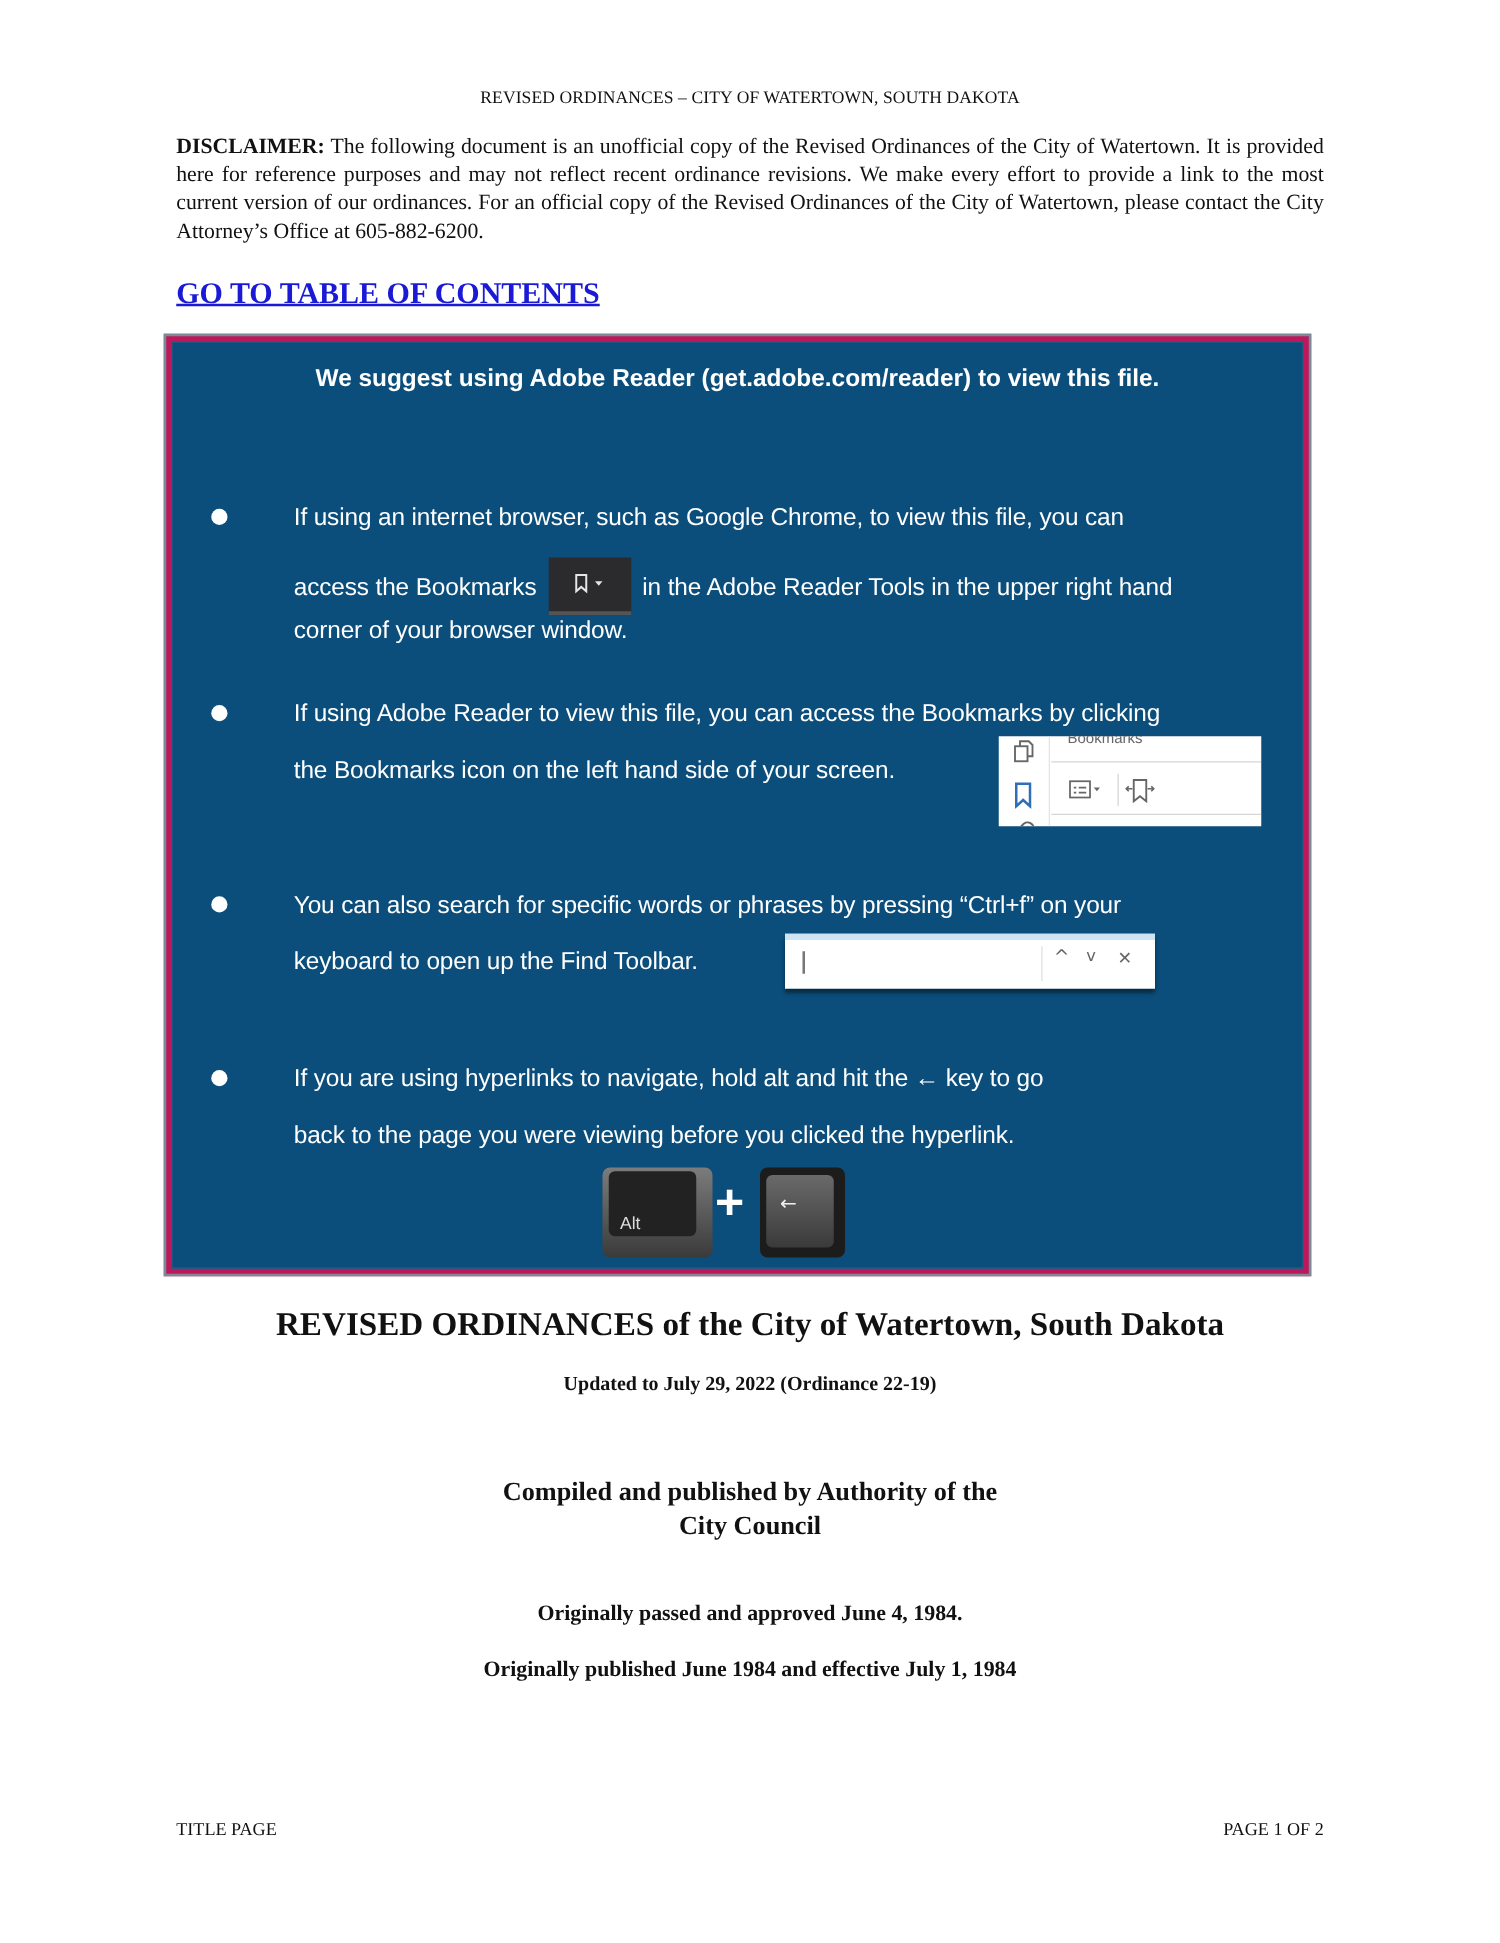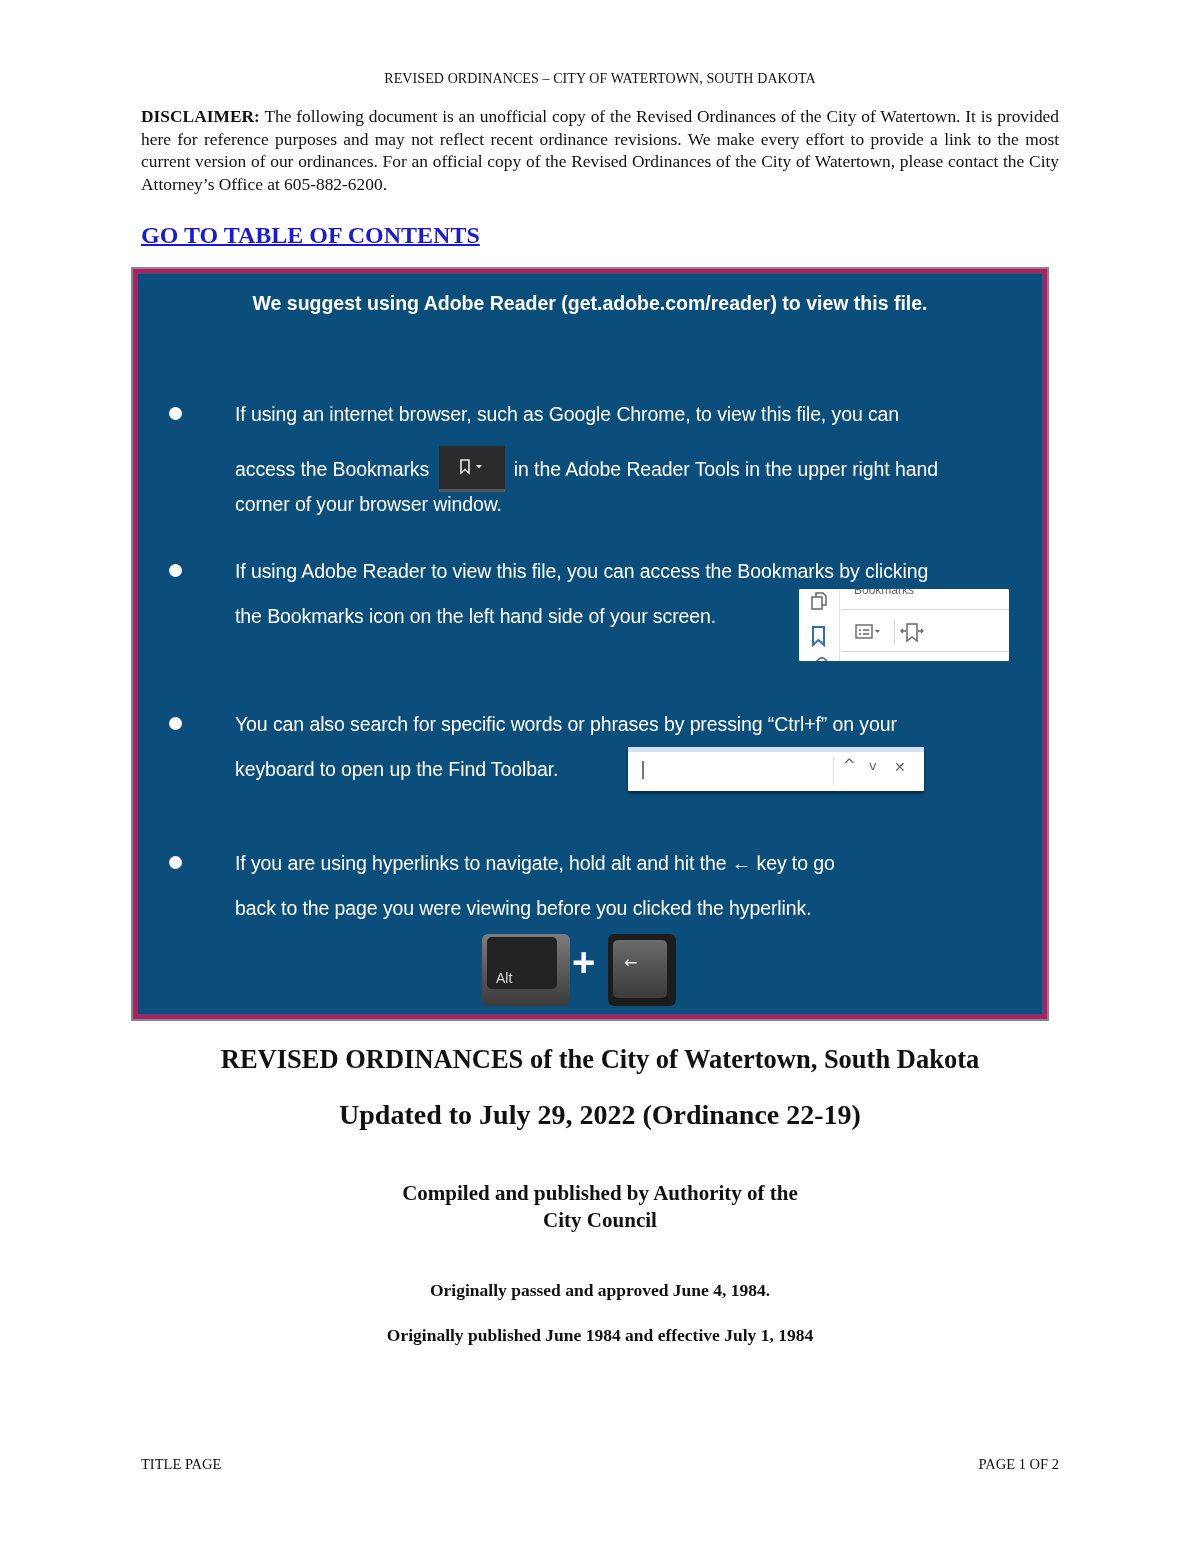--- a/index.html
+++ b/index.html
@@ -37,21 +37,21 @@
     .key { position: absolute; top: 0; border-radius: 6px; box-sizing: border-box; }
     .key-alt { left: 0; width: 88px; height: 72px; background: linear-gradient(#7c7c7c, #3a3a3a); }
     .key-alt .cap { position: absolute; left: 5px; top: 3px; width: 70px; height: 52px; background: #222; border-radius: 5px; }
     .key-alt .lbl { position: absolute; left: 14px; top: 16px; font-size: 14px; color: #ddd; margin-top: 20px; }
     .plus { position: absolute; left: 90px; top: 8px; font-size: 40px; color: #fff; font-weight: bold; line-height: 40px; }
     .key-back { left: 126px; width: 68px; height: 72px; background: #1c1c1c; }
     .key-back .cap { position: absolute; left: 5px; top: 6px; width: 54px; height: 58px; background: linear-gradient(#6a6a6a, #3a3a3a); border-radius: 5px; }
     .key-back .lbl { position: absolute; left: 16px; top: 19px; font-size: 16px; color: #eee; font-family: "DejaVu Sans", sans-serif; }
 
     .title-main { position: absolute; top: 1044px; left: 0; width: 1200px; text-align: center; font-size: 26.5px; font-weight: bold; }
-    .title-updated { position: absolute; top: 1099px; left: 0; width: 1200px; text-align: center; font-size: 28px; font-weight: bold; }
+    .title-updated { position: absolute; top: 1099px; left: 0; width: 1200px; text-align: center; font-size: 16px; font-weight: bold; }
     .title-compiled { position: absolute; top: 1180px; left: 0; width: 1200px; text-align: center; font-size: 21px; font-weight: bold; line-height: 27px; }
     .title-passed { position: absolute; top: 1280px; left: 0; width: 1200px; text-align: center; font-size: 17.5px; font-weight: bold; }
     .title-published { position: absolute; top: 1325px; left: 0; width: 1200px; text-align: center; font-size: 17.5px; font-weight: bold; }
 
     .footer-left { position: absolute; top: 1456px; left: 141px; font-size: 14.5px; }
     .footer-right { position: absolute; top: 1456px; right: 141px; font-size: 14.5px; }
   </style>
 </head>
 <body>
 

